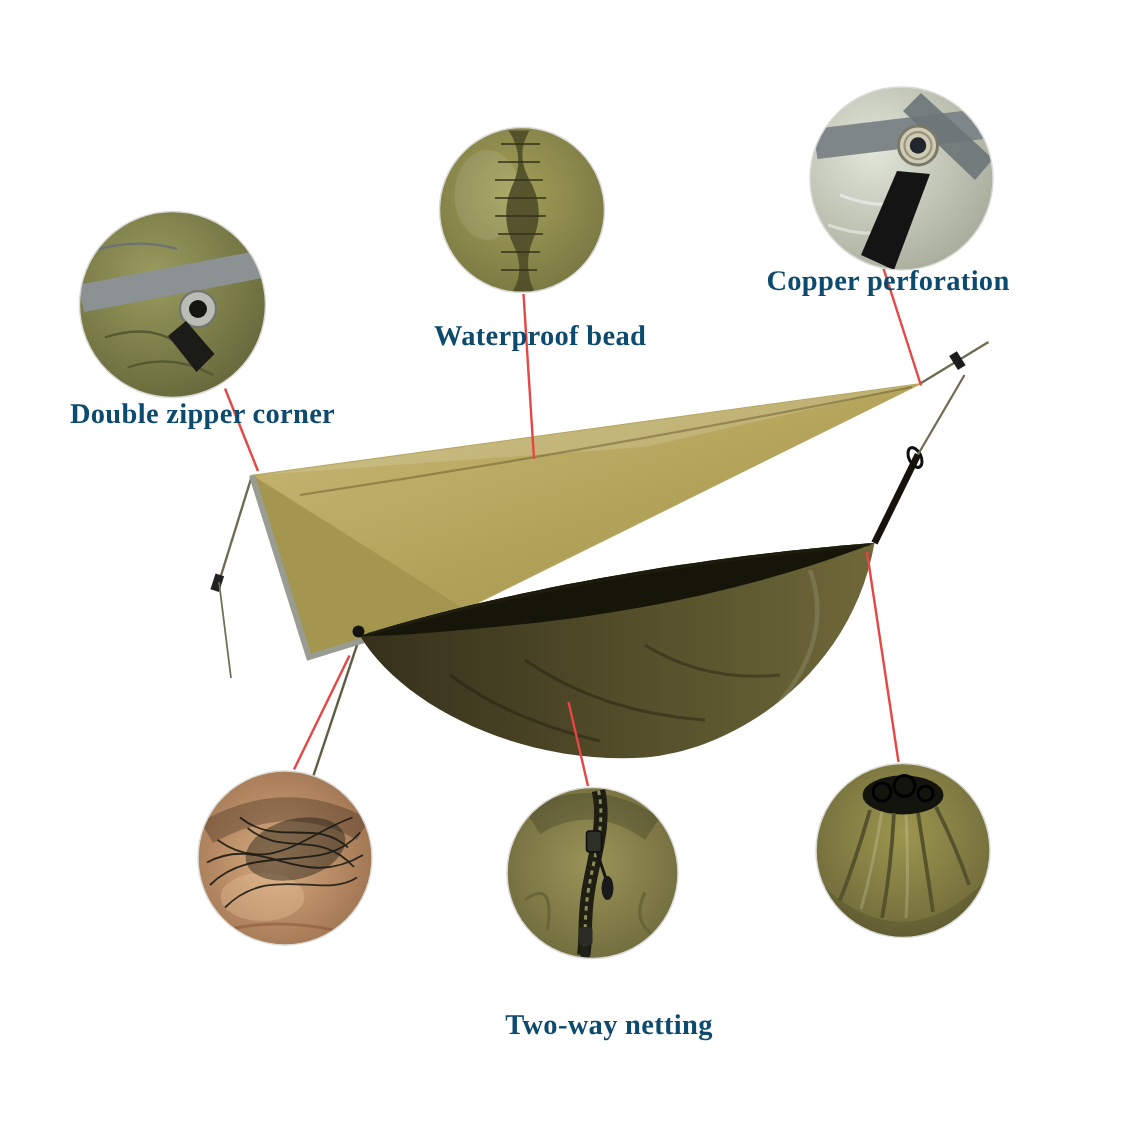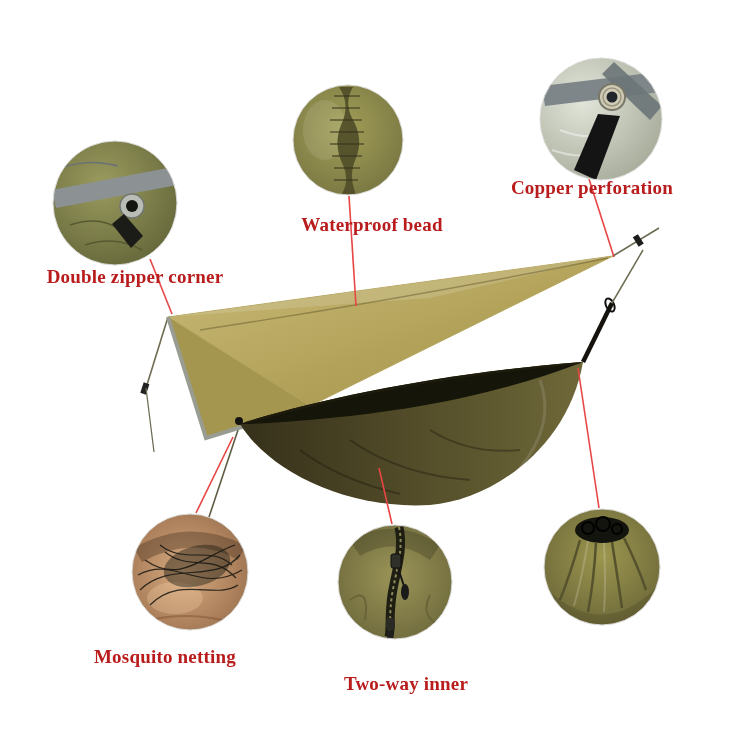--- a/index.html
+++ b/index.html
@@ -3,21 +3,21 @@
 <meta charset="utf-8">
 <style>
   html,body{margin:0;padding:0;background:#ffffff;}
   .stage{
     position:relative;width:750px;height:750px;background:#ffffff;
     font-family:"Liberation Serif", serif;overflow:hidden;
   }
   .stage svg{position:absolute;left:0;top:0;display:block;}
   .callout-label{
     position:absolute;transform:translateX(-50%);
-    font-weight:700;font-size:19px;color:#b91c1c;
+    font-weight:700;font-size:19px;color:#0c4a6e;
     white-space:nowrap;letter-spacing:.2px;
   }
 </style>
 </head>
 <body>
 
 <div class="stage">
 
 <svg width="750" height="750" viewBox="0 0 750 750">
   <defs>
@@ -227,18 +227,17 @@
         <path d="M588,541 Q582,578 574,606" stroke="rgba(255,255,255,0.18)" stroke-width="2"></path>
         <path d="M604,543 Q606,582 604,612" stroke="rgba(255,255,255,0.18)" stroke-width="2"></path>
       </g>
       <path d="M548,590 Q602,640 656,588 L656,626 L548,626 Z" fill="rgba(0,0,0,0.12)"></path>
     </g>
     <circle cx="602" cy="567" r="58" fill="none" stroke="#d9d9d6" stroke-width="1"></circle>
   </g>
 </svg>
 
 <div class="callout-label" style="left:135px;top:266px">Double zipper corner</div>
-<div class="callout-label" style="left:372px;top:214px">Waterproof bead</div>
+<div class="callout-label" style="left:360px;top:214px">Waterproof bead</div>
 <div class="callout-label" style="left:592px;top:177px">Copper perforation</div>
-<div class="callout-label" style="left:165px;top:646px">Mosquito netting</div>
-<div class="callout-label" style="left:406px;top:673px">Two-way inner</div>
+<div class="callout-label" style="left:406px;top:673px">Two-way netting</div>
 
 </div>
 
 </body></html>

